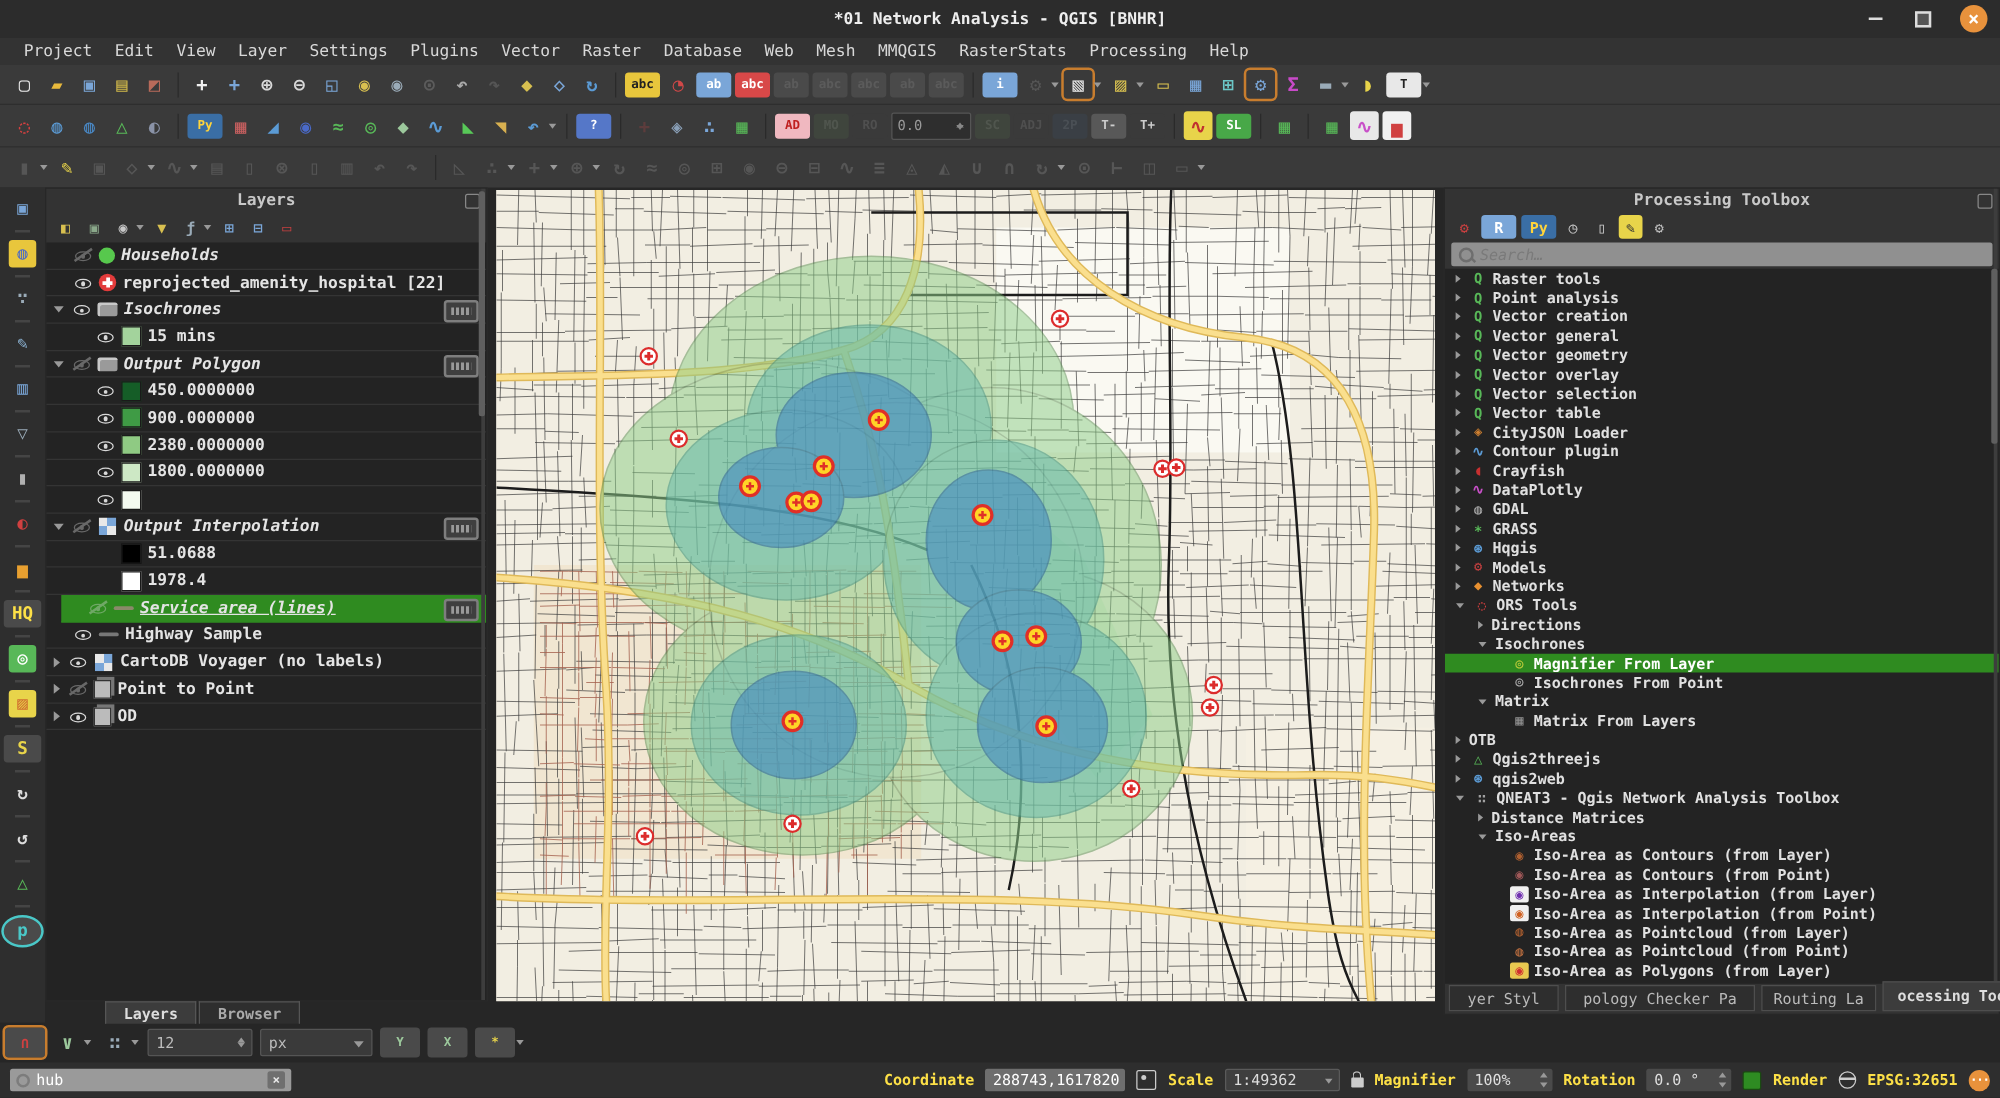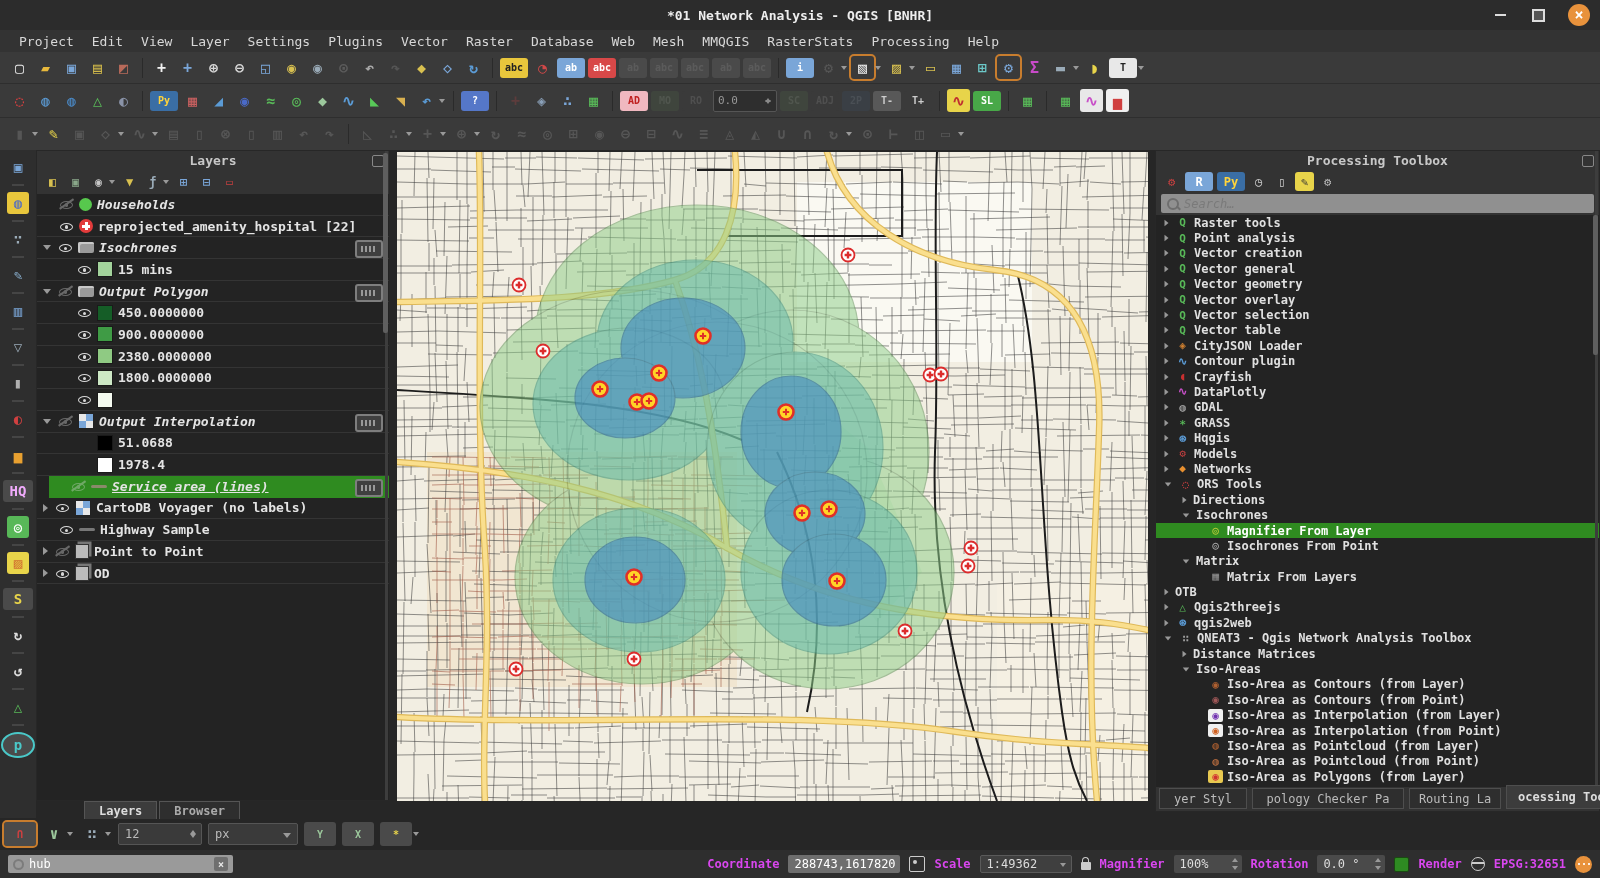--- a/index.html
+++ b/index.html
@@ -108,21 +108,21 @@
   .snap-spin::before{content:"";position:absolute;right:5px;bottom:6px;border-top:4px solid #999;border-left:3.5px solid transparent;border-right:3.5px solid transparent;}
   .snap-select{width:90px;height:22px;background:#3a3a3a;border:1px solid #555;border-radius:2px;color:#bbb;font-size:12px;display:flex;align-items:center;padding:0 6px;box-sizing:border-box;position:relative;}
   .snap-select::after{content:"";position:absolute;right:6px;top:9px;border-top:5px solid #999;border-left:4px solid transparent;border-right:4px solid transparent;}
   
   #statusbar{position:absolute;left:0;top:850px;width:1600px;height:28px;background:#2e2e2e;display:flex;align-items:center;box-sizing:border-box;padding:0 8px;gap:8px;}
   .sb-search{width:225px;height:18px;background:#9a9a9a;border-radius:2px;display:flex;align-items:center;padding:0 5px;gap:5px;box-sizing:border-box;}
   .sb-search .magi{width:7px;height:7px;border:2px solid #7c7c7c;border-radius:50%;flex:none;}
   .sb-search .stxt{color:#fff;font-size:12px;flex:1;}
   .sb-clear{width:14px;height:14px;background:#6f6f6f;border-radius:2px;color:#e8e8e8;font-size:10px;display:flex;align-items:center;justify-content:center;font-weight:700;}
   .sb-right{margin-left:auto;display:flex;align-items:center;gap:9px;}
-  .sb-label{color:#d946ef;font-size:12px;font-weight:700;}
+  .sb-label{color:#fde047;font-size:12px;font-weight:700;}
   .sb-box{height:18px;display:flex;align-items:center;font-size:12px;box-sizing:border-box;border-radius:2px;padding:0 6px;}
   .sb-box.coord{background:#6e6e6e;color:#fff;width:112px;}
   .sb-box.scale{background:#3f3f3f;border:1px solid #5a5a5a;color:#ddd;width:92px;position:relative;}
   .sb-box.scale::after{content:"";position:absolute;right:5px;top:7px;border-top:4px solid #999;border-left:3.5px solid transparent;border-right:3.5px solid transparent;}
   .sb-box.spin{background:#4a4a4a;color:#ddd;width:68px;position:relative;}
   .sb-box.spin::after{content:"";position:absolute;right:4px;top:3px;border-bottom:4px solid #999;border-left:3px solid transparent;border-right:3px solid transparent;}
   .sb-box.spin::before{content:"";position:absolute;right:4px;bottom:3px;border-top:4px solid #999;border-left:3px solid transparent;border-right:3px solid transparent;}
   .sb-ic{width:14px;height:14px;border:1.6px solid #ccc;border-radius:2px;position:relative;}
   .sb-ic::after{content:"";position:absolute;left:3px;top:3px;width:4px;height:4px;background:#ccc;border-radius:50%;}
   .lock{width:10px;height:8px;background:#ccc;border-radius:1px;position:relative;margin-top:4px;}
@@ -555,21 +555,21 @@
       <span class="dash"></span>
       <span style="display: flex; align-items: center;">
         <span class="chip" style="color: rgb(208, 64, 64);">◐</span>
       </span>
       <span class="dash"></span>
       <span style="display: flex; align-items: center;">
         <span class="chip" style="color: rgb(232, 160, 48);">▅</span>
       </span>
       <span class="dash"></span>
       <span style="display: flex; align-items: center;">
-        <span class="chip txt" style="color: #f0abfc;">HQ</span>
+        <span class="chip txt" style="color: #fde047;">HQ</span>
       </span>
       <span class="dash"></span>
       <span style="display: flex; align-items: center;">
         <span class="chip" style="color: rgb(255, 255, 255); background: rgb(88, 184, 88);">◎</span>
       </span>
       <span class="dash"></span>
       <span style="display: flex; align-items: center;">
         <span class="chip" style="color: rgb(208, 112, 48); background: rgb(232, 212, 74);">▨</span>
       </span>
       <span class="dash"></span>
@@ -718,30 +718,30 @@
         <div class="lrow sel" style="padding-left: 4px;">
           <span class="arr none"></span>
           <span class="eye off">
             <i></i>
           </span>
           <span class="ic ic-line"></span>
           <span class="llabel it ul">Service area (lines)</span>
           <span class="badge"></span>
         </div>
         <div class="lrow" style="padding-left: 4px;">
-          <span class="arr closed"></span>
-          <span class="eye"></span>
-          <span class="ic ic-raster"></span>
-          <span class="llabel">CartoDB Voyager (no labels)</span>
-        </div>
-        <div class="lrow" style="padding-left: 4px;">
           <span class="arr none"></span>
           <span class="eye"></span>
           <span class="ic ic-line2"></span>
           <span class="llabel">Highway Sample</span>
+        </div>
+        <div class="lrow" style="padding-left: 4px;">
+          <span class="arr closed"></span>
+          <span class="eye"></span>
+          <span class="ic ic-raster"></span>
+          <span class="llabel">CartoDB Voyager (no labels)</span>
         </div>
         <div class="lrow" style="padding-left: 4px;">
           <span class="arr closed"></span>
           <span class="eye off">
             <i></i>
           </span>
           <span class="ic ic-stack"></span>
           <span class="llabel">Point to Point</span>
         </div>
         <div class="lrow" style="padding-left: 4px;">

